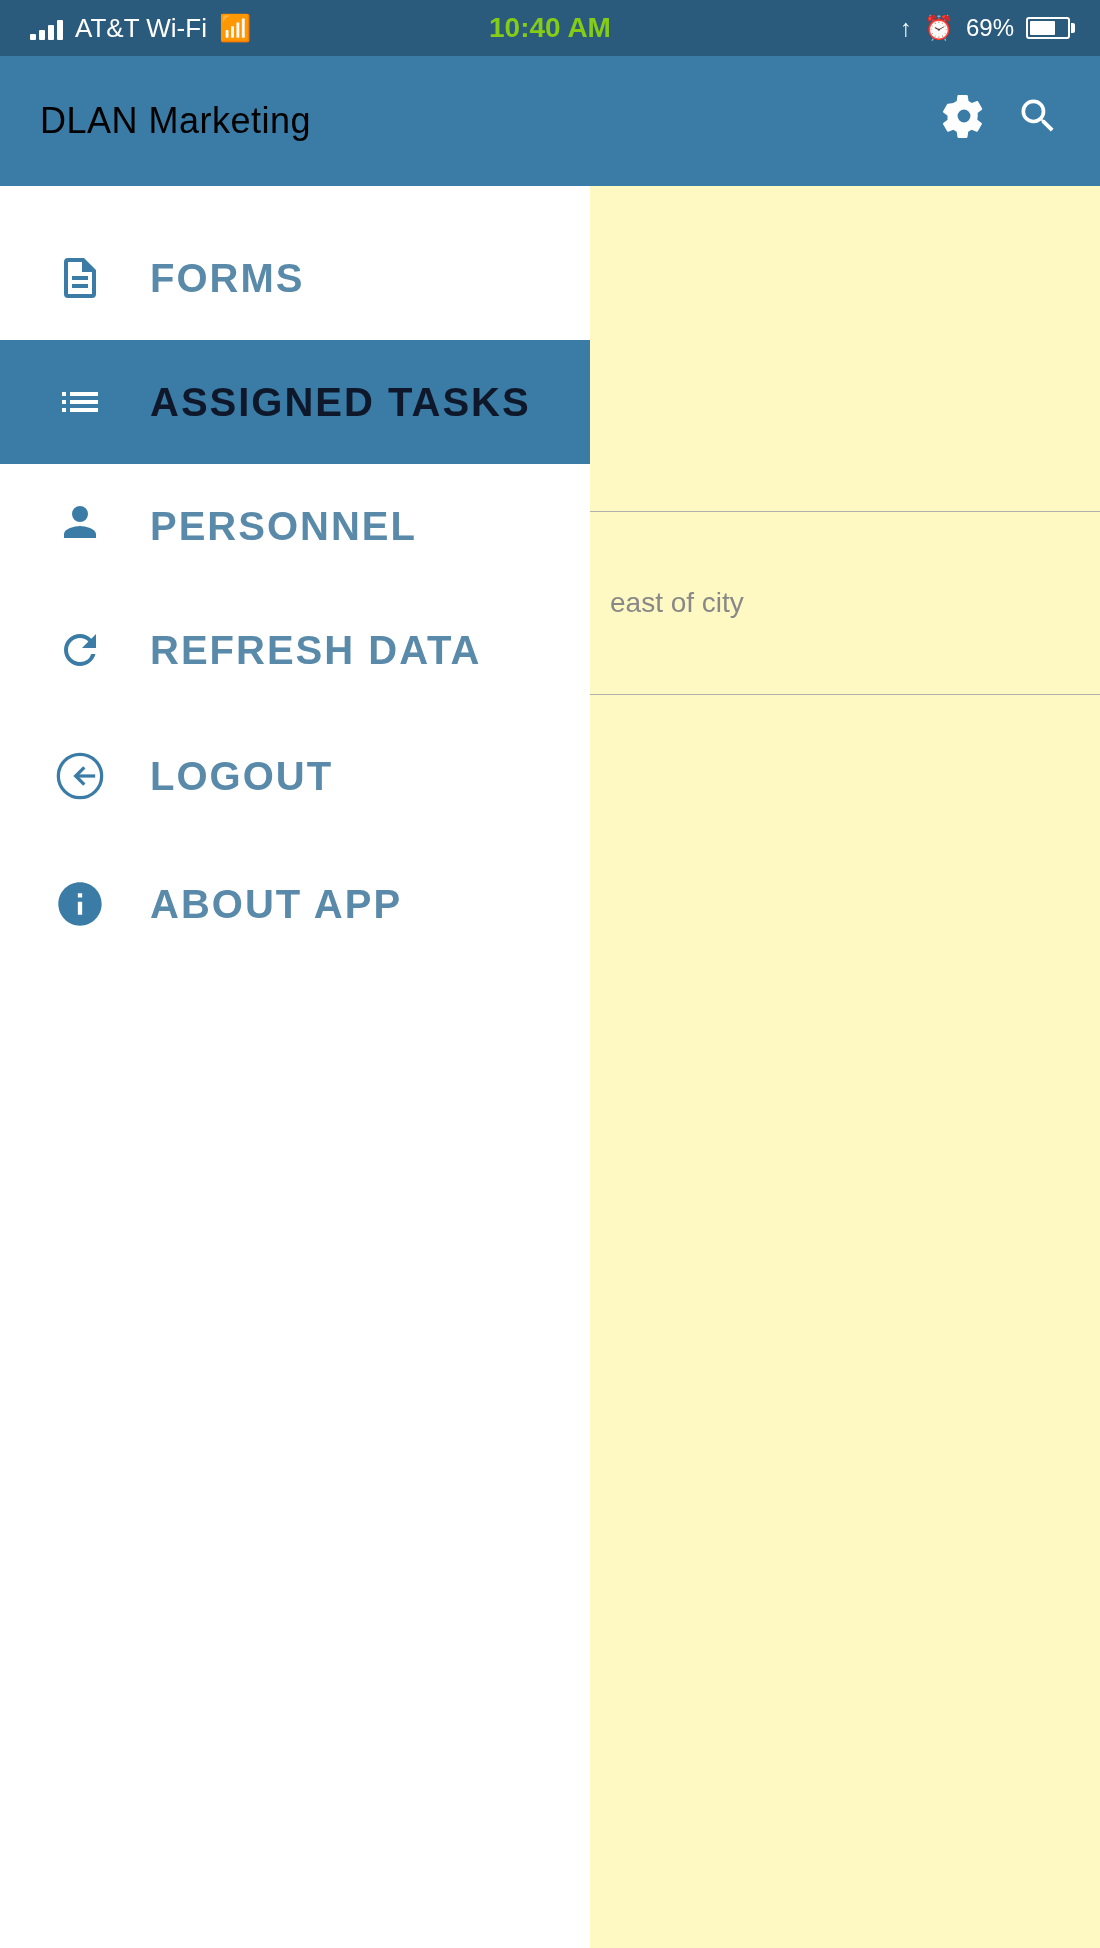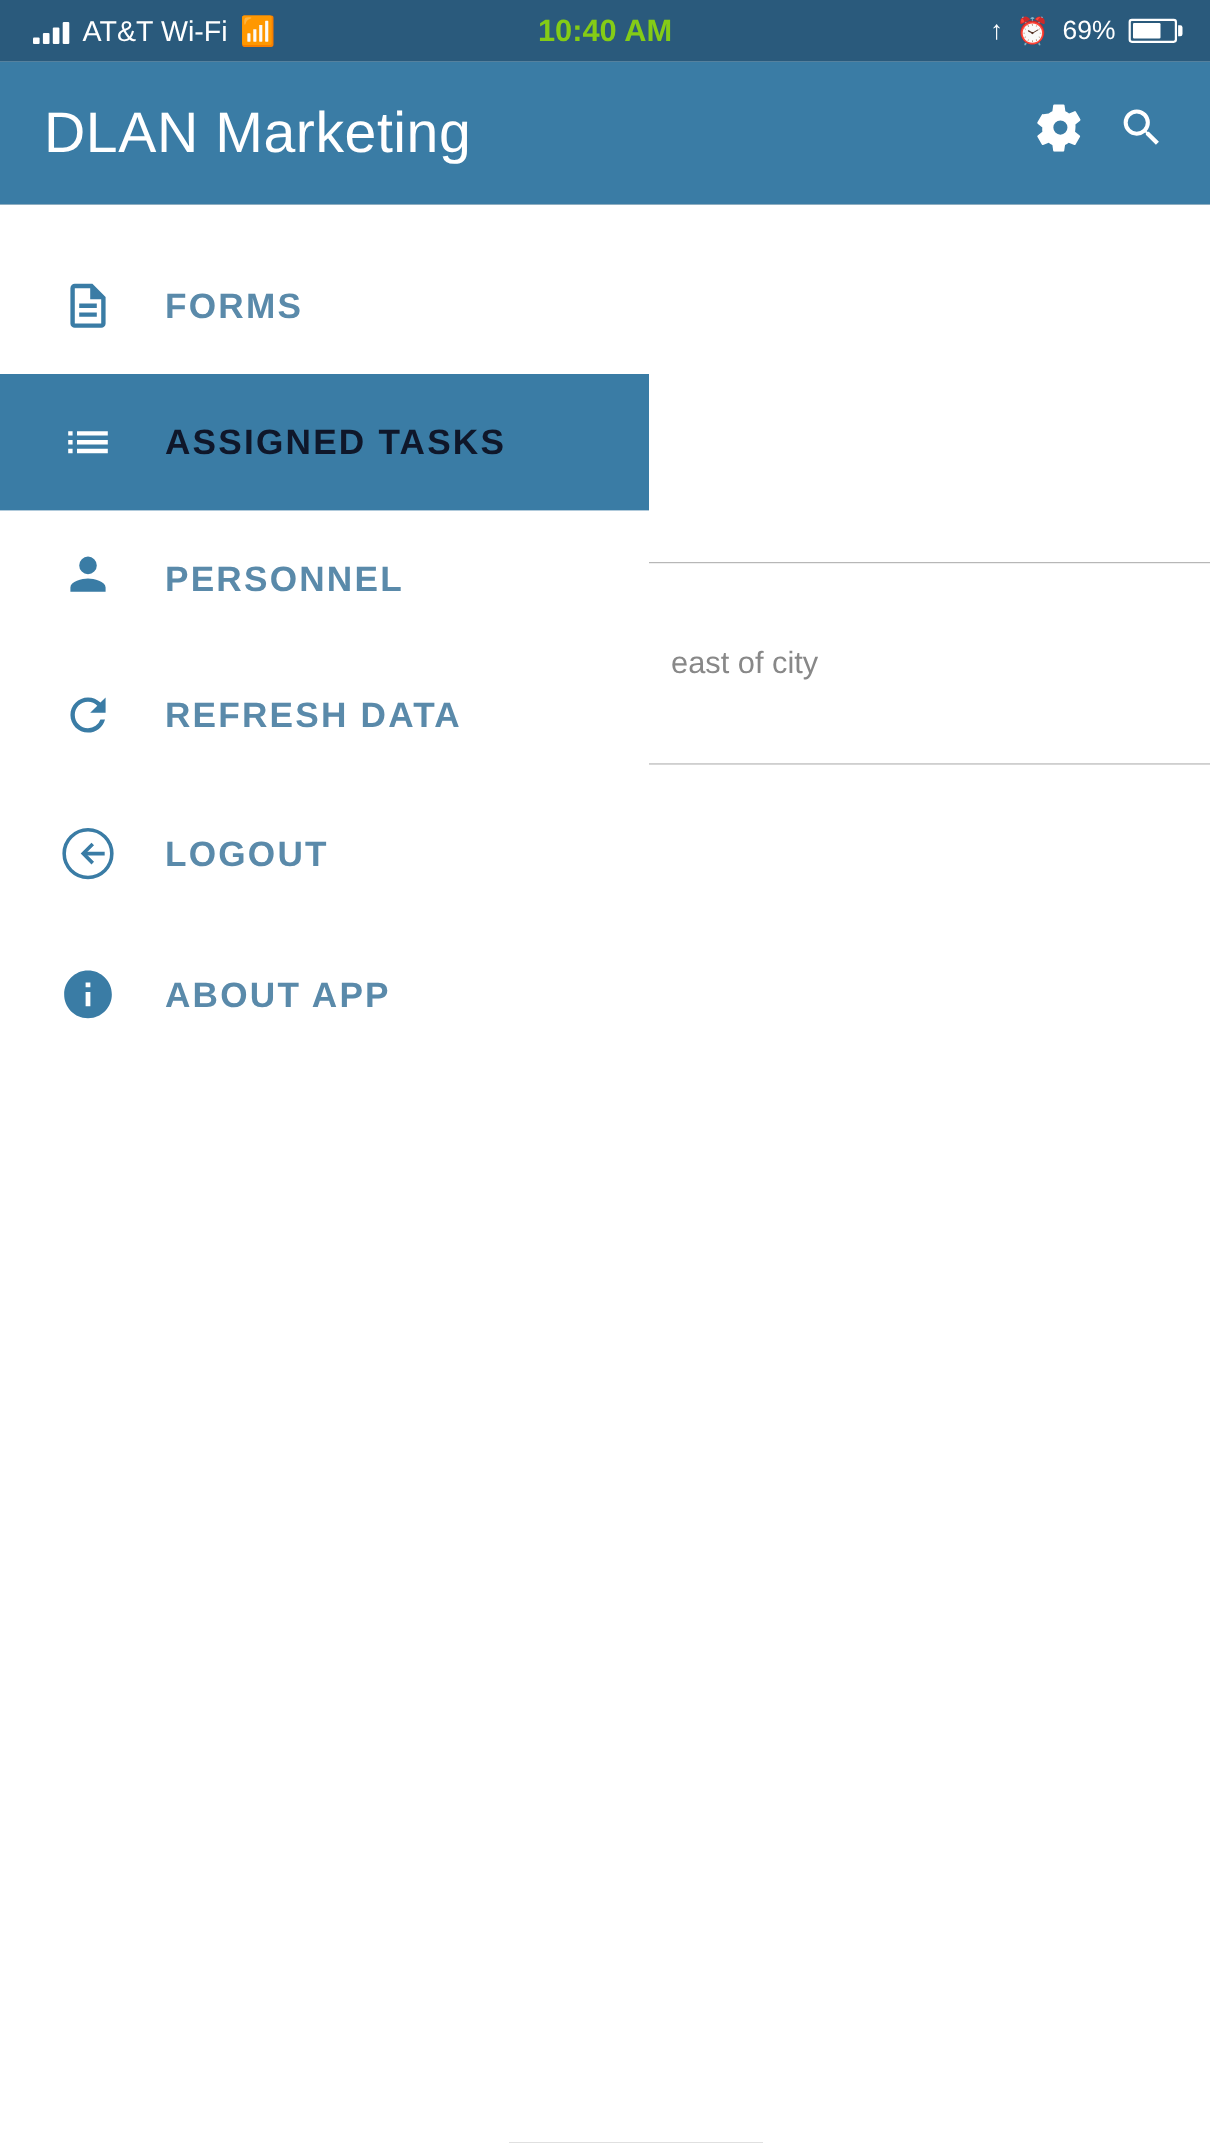--- a/index.html
+++ b/index.html
@@ -107,22 +107,22 @@
       height: 130px;
       background: #3a7ca5;
       display: flex;
       align-items: center;
       justify-content: space-between;
       padding: 0 40px;
       flex-shrink: 0;
     }
 
     .header-title {
-      color: #ffffff;
-      font-size: 52px;
+      color: #000000;
+      font-size: 36px;
       font-weight: 300;
       letter-spacing: 0.5px;
     }
 
     .header-icons {
       display: flex;
       gap: 30px;
       align-items: center;
     }
 
@@ -169,34 +169,34 @@
       align-items: center;
       justify-content: center;
       flex-shrink: 0;
     }
 
     .menu-item.active .menu-item-icon {
       color: white;
     }
 
     .menu-item-label {
-      font-size: 32px;
+      font-size: 40px;
       font-weight: 600;
       color: #5a8aaa;
       letter-spacing: 2px;
     }
 
     .menu-item.active .menu-item-label {
       color: #0f172a;
     }
 
     
     .right-panel {
       flex: 1;
-      background: #ffffff;
+      background: #fef9c3;
       display: flex;
       flex-direction: column;
       position: relative;
       gap: 45px;
     }
 
     .right-panel-divider {
       width: 100%;
       height: 1px;
       background: #b0b0b0;

